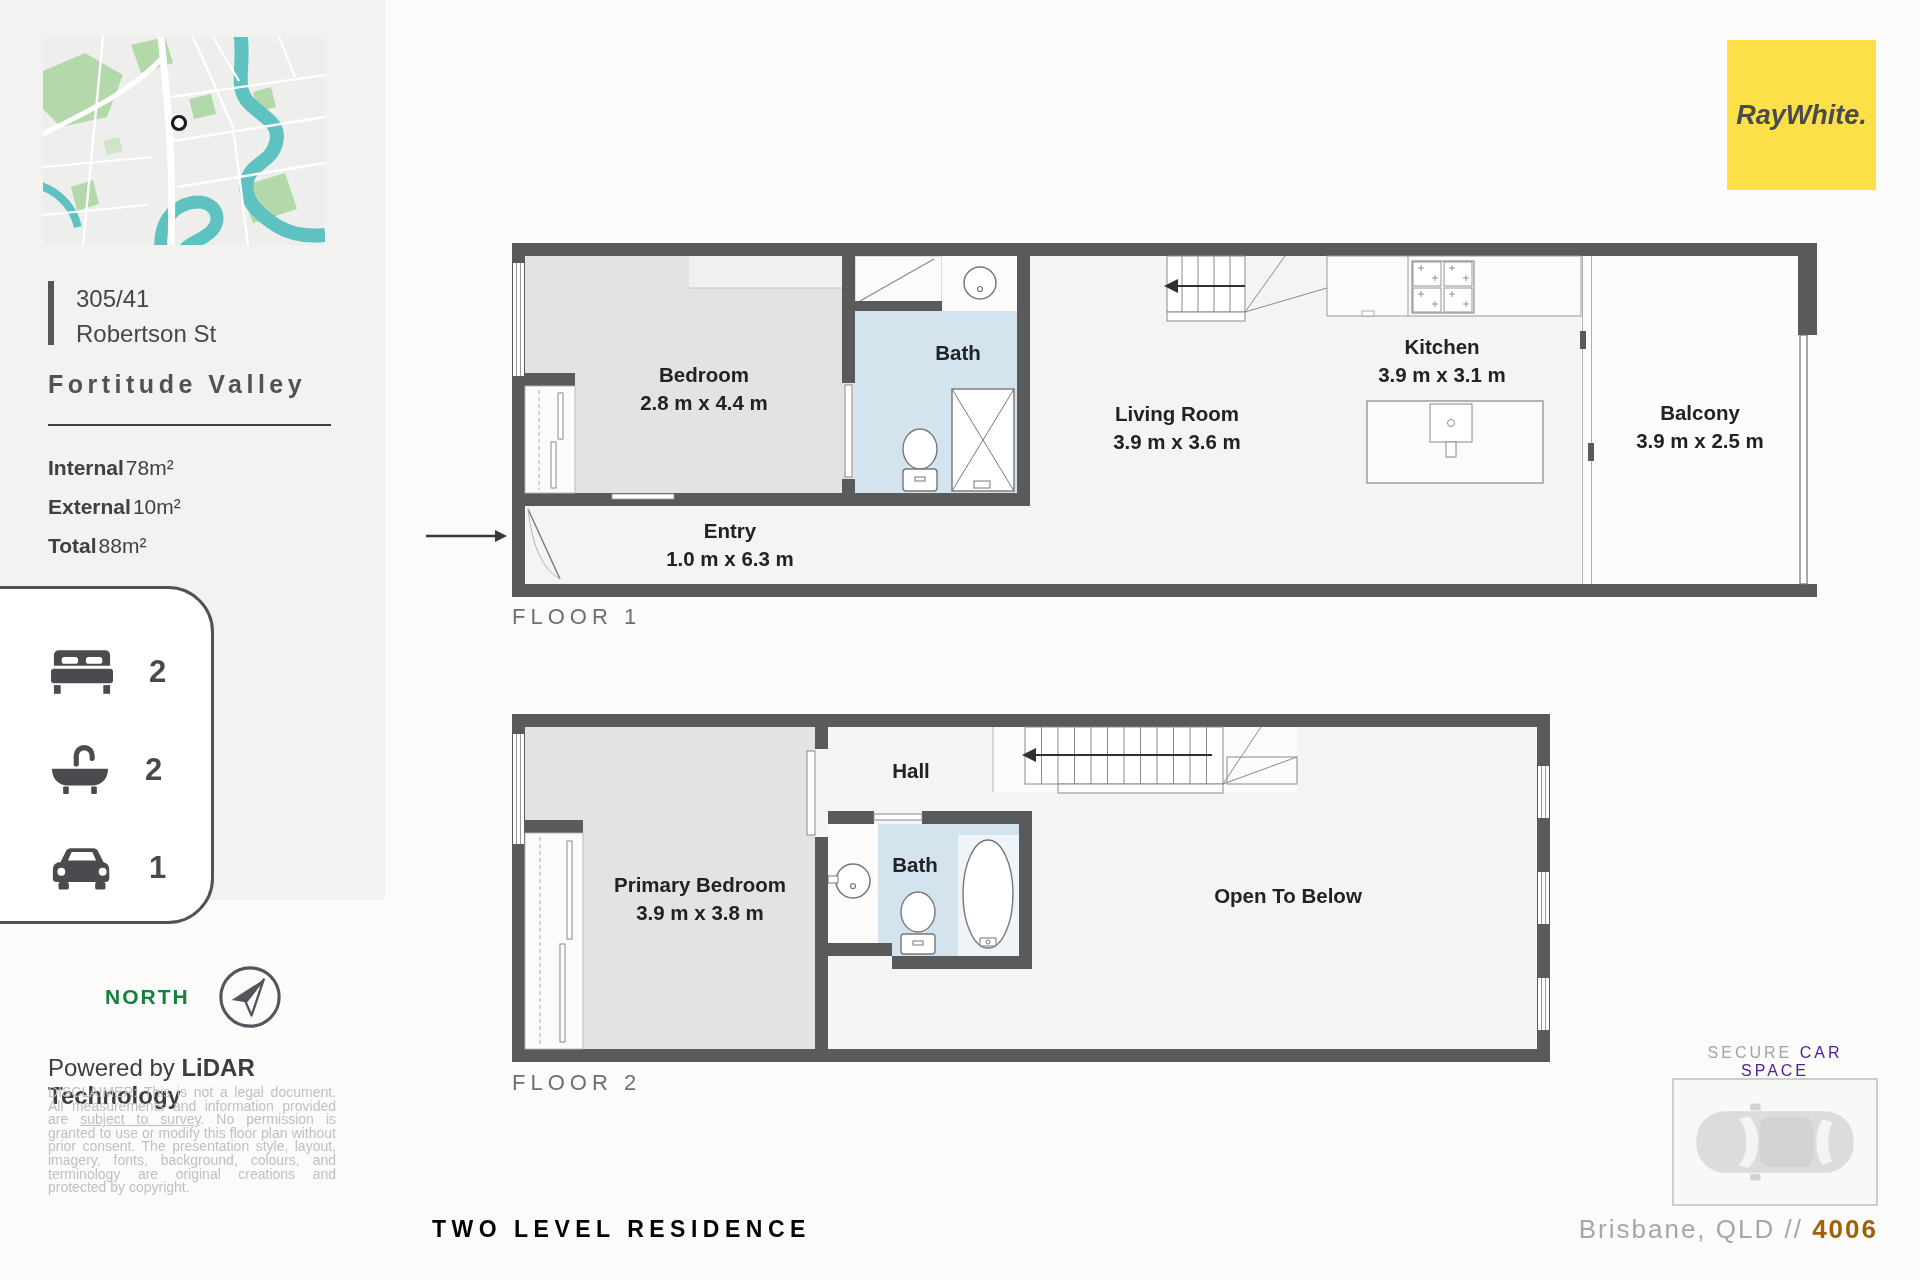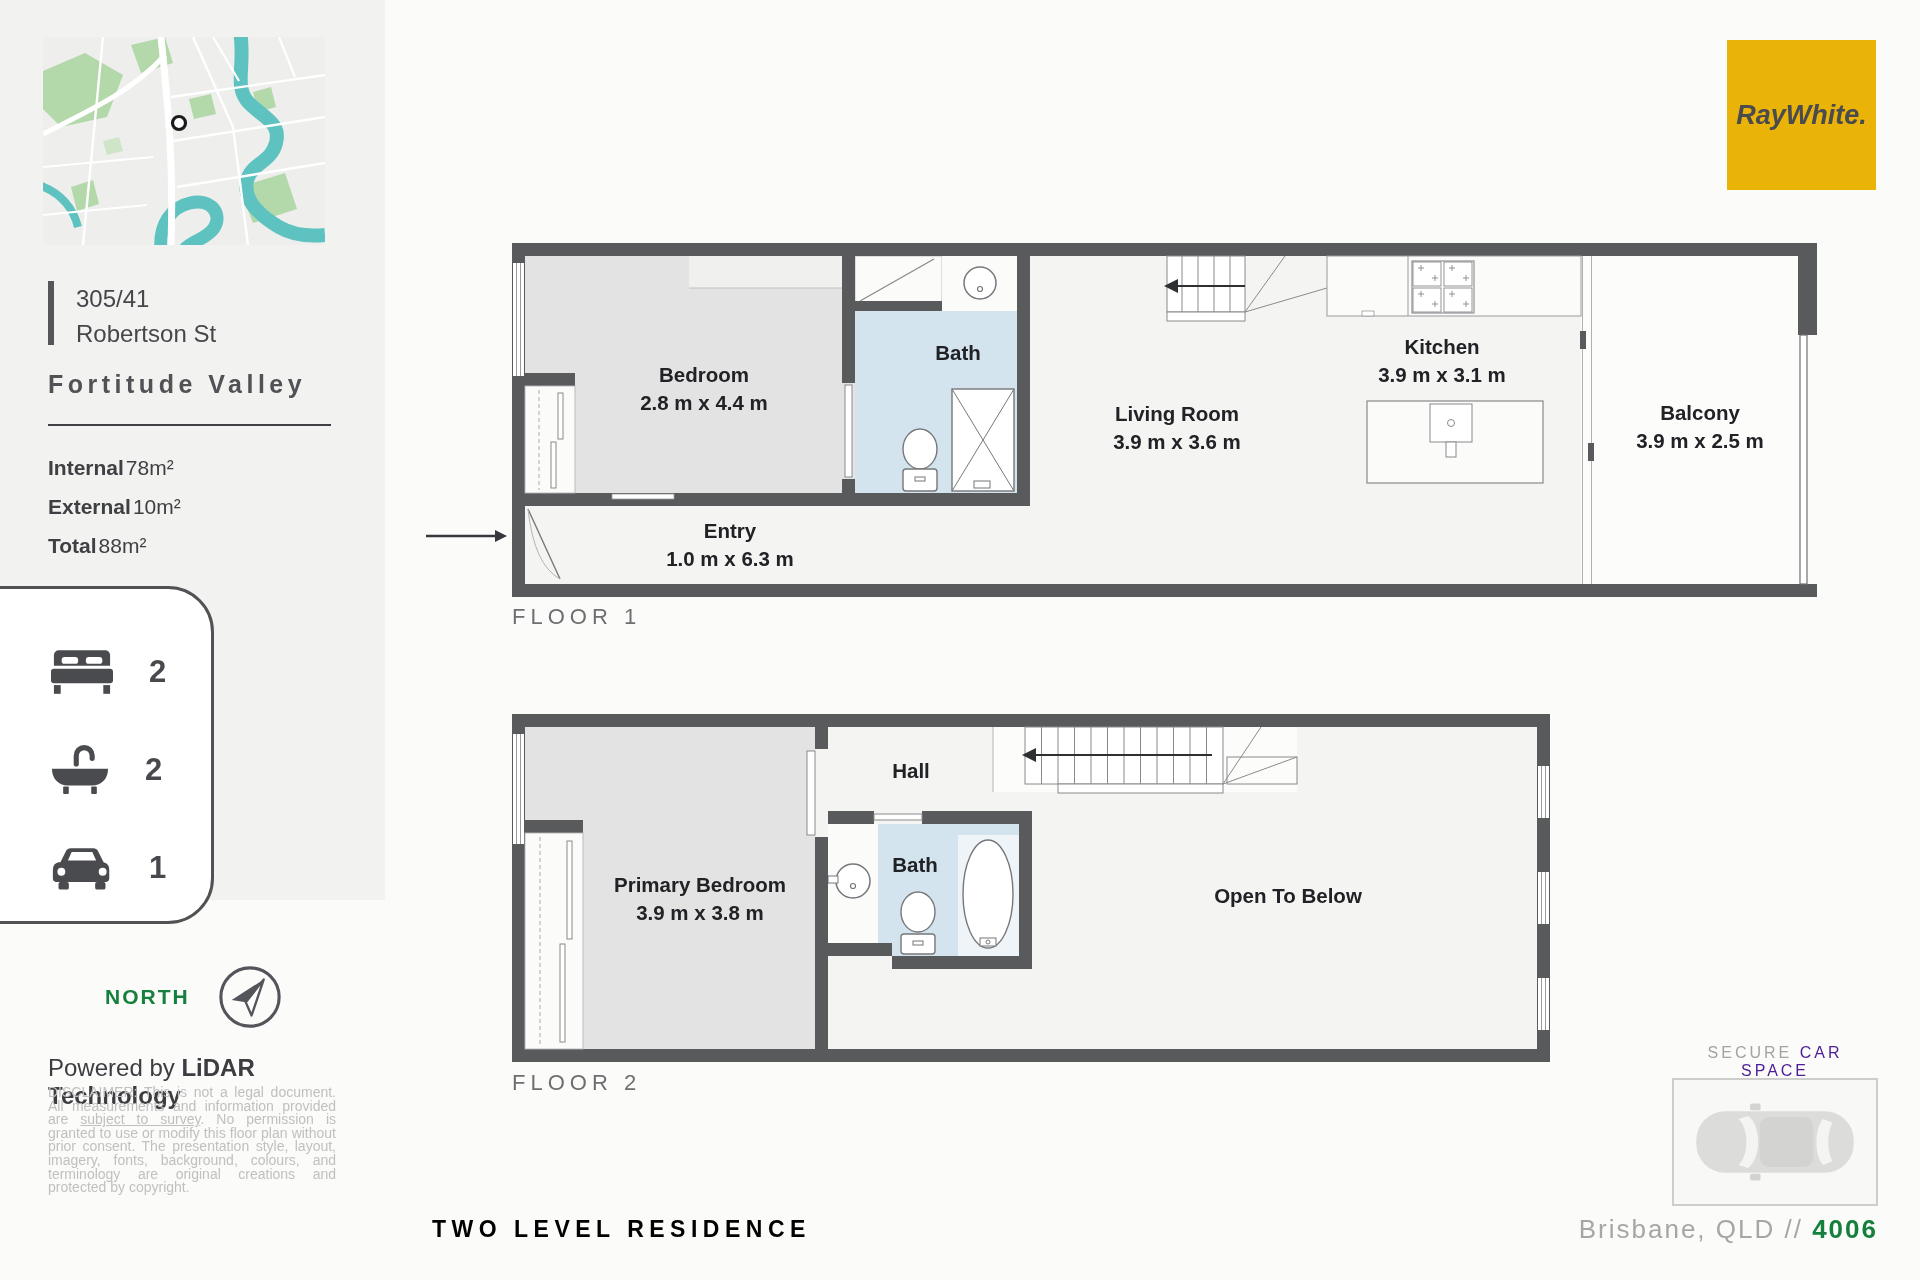--- a/index.html
+++ b/index.html
@@ -21,33 +21,33 @@
   .stat-row{position:absolute;left:118px;height:66px;display:flex;align-items:center;}
   .stat-row .num{margin-left:36px;font-size:31px;font-weight:bold;color:#48494d;}
   .north{left:105px;top:963px;display:flex;align-items:center;gap:26px;}
   .north-label{font-size:21px;font-weight:bold;letter-spacing:2px;color:#15803d;}
   .powered{left:48px;top:1054px;font-size:24px;color:#3c3d41;}
   .powered b{font-weight:bold;}
   .disclaimer{left:48px;top:1086px;width:288px;font-size:14px;line-height:13.6px;
               color:#c0c0c0;text-align:justify;}
   .disclaimer .u{text-decoration:underline;}
   
-  .logo{left:1727px;top:40px;width:149px;height:150px;background:#eab308;
+  .logo{left:1727px;top:40px;width:149px;height:150px;background:#fde047;
         display:flex;align-items:center;justify-content:center;}
   .logo-text{font-size:27px;font-weight:bold;font-style:italic;color:#4a4b4f;}
   .floor-label{font-size:22px;font-weight:normal;letter-spacing:5px;color:#6e6f71;}
   .residence{left:432px;top:1216px;font-size:23px;font-weight:bold;letter-spacing:5.5px;color:#000000;}
   .carspace-title{left:1672px;top:1044px;width:206px;text-align:center;font-size:16px;
                   letter-spacing:3px;color:#a3a3a3;}
   .carspace-title b{color:#4c1d95;font-weight:normal;}
   .carbox{left:1672px;top:1078px;width:206px;height:128px;background:#f8f8f7;
           border:2px solid #cdcdcc;box-sizing:border-box;display:flex;align-items:center;justify-content:center;}
   .cityline{left:1040px;top:1214px;width:838px;text-align:right;font-size:26px;
             letter-spacing:2px;color:#a6a6a6;}
-  .cityline b{color:#15803d;font-weight:bold;}
+  .cityline b{color:#a16207;font-weight:bold;}
   
   .rm{font-family:"Liberation Sans","DejaVu Sans",sans-serif;font-size:20.5px;font-weight:bold;
       fill:#212225;text-anchor:middle;}
 </style>
 </head>
 <body>
 
 <div class="page">
 
   <div class="abs sidebar">

